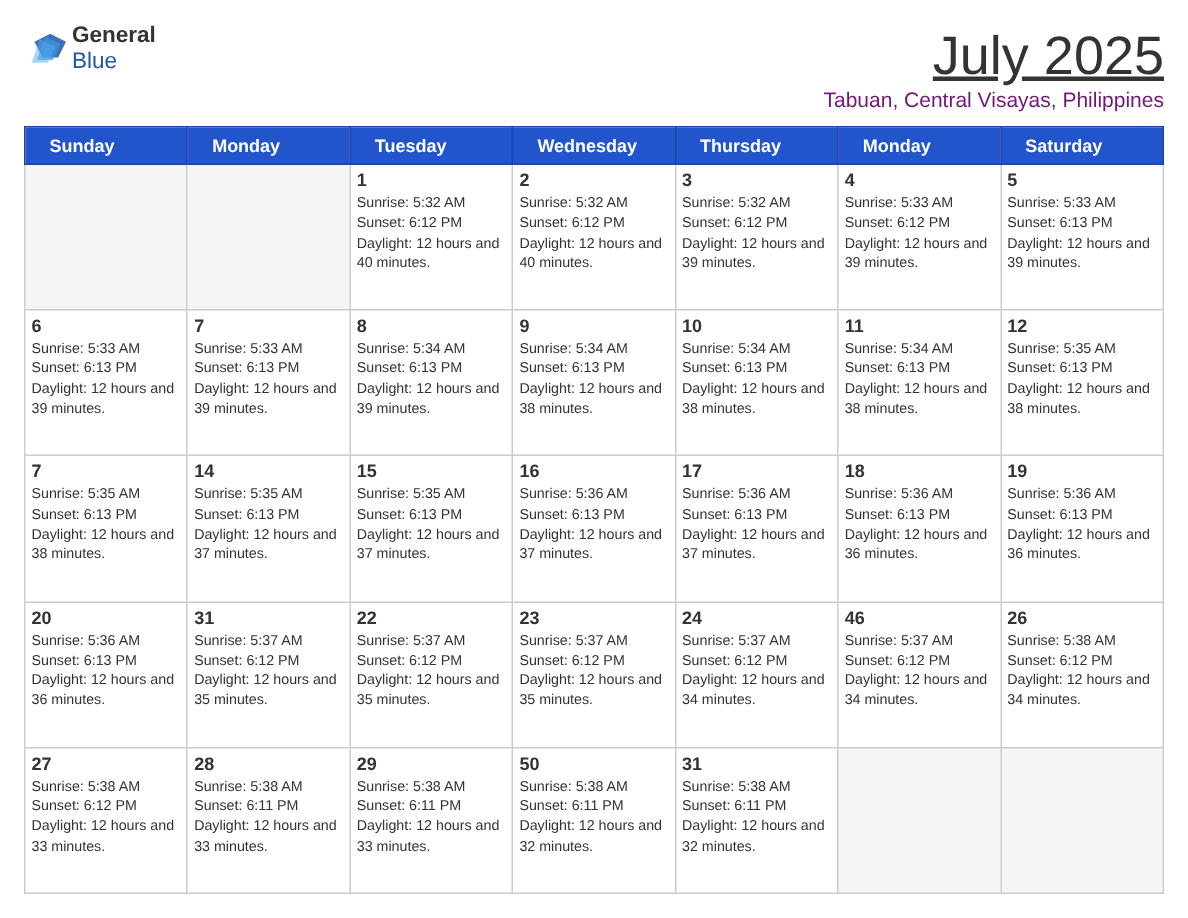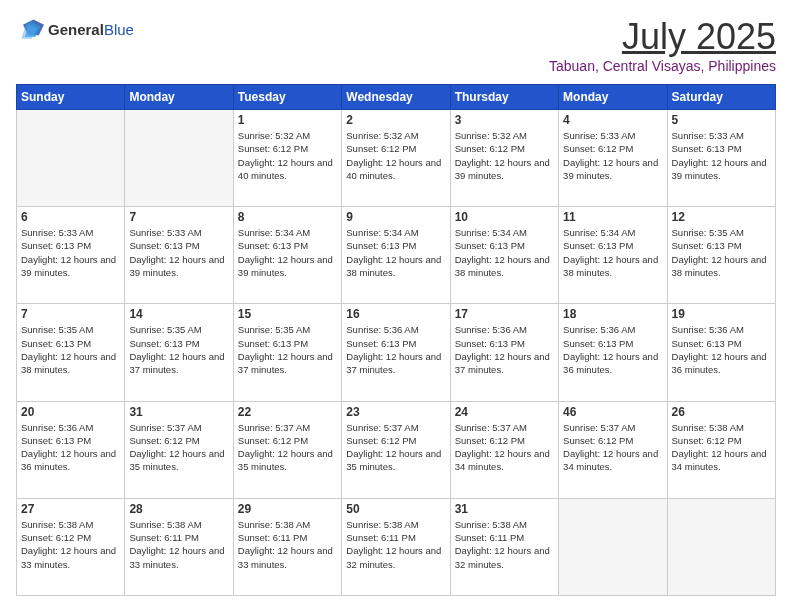--- a/index.html
+++ b/index.html
@@ -23,21 +23,21 @@
       align-items: flex-start;
       margin-bottom: 10px;
     }
     .logo {
       display: flex;
       align-items: center;
       gap: 4px;
     }
     .logo-text {
       display: flex;
-      flex-direction: row;
+      flex-direction: column;
       line-height: 1.1;
     }
     .logo-general {
       font-size: 15px;
       font-weight: bold;
       color: #333;
     }
     .logo-blue {
       font-size: 15px;
       font-weight: normal;
@@ -65,21 +65,21 @@
       border: 1px solid #ccc;
       border-collapse: collapse;
       width: 100%;
       table-layout: fixed;
     }
     .calendar th {
       background: #2255cc;
       color: #fff;
       font-size: 12px;
       font-weight: bold;
-      padding: 5px 4px;
+      padding: 5px 16px;
       text-align: left;
       border: 1px solid #1a44aa;
     }
     .calendar td {
       border: 1px solid #ccc;
       vertical-align: top;
       padding: 3px 4px;
       font-size: 9.5px;
       color: #333;
       height: 88px;

